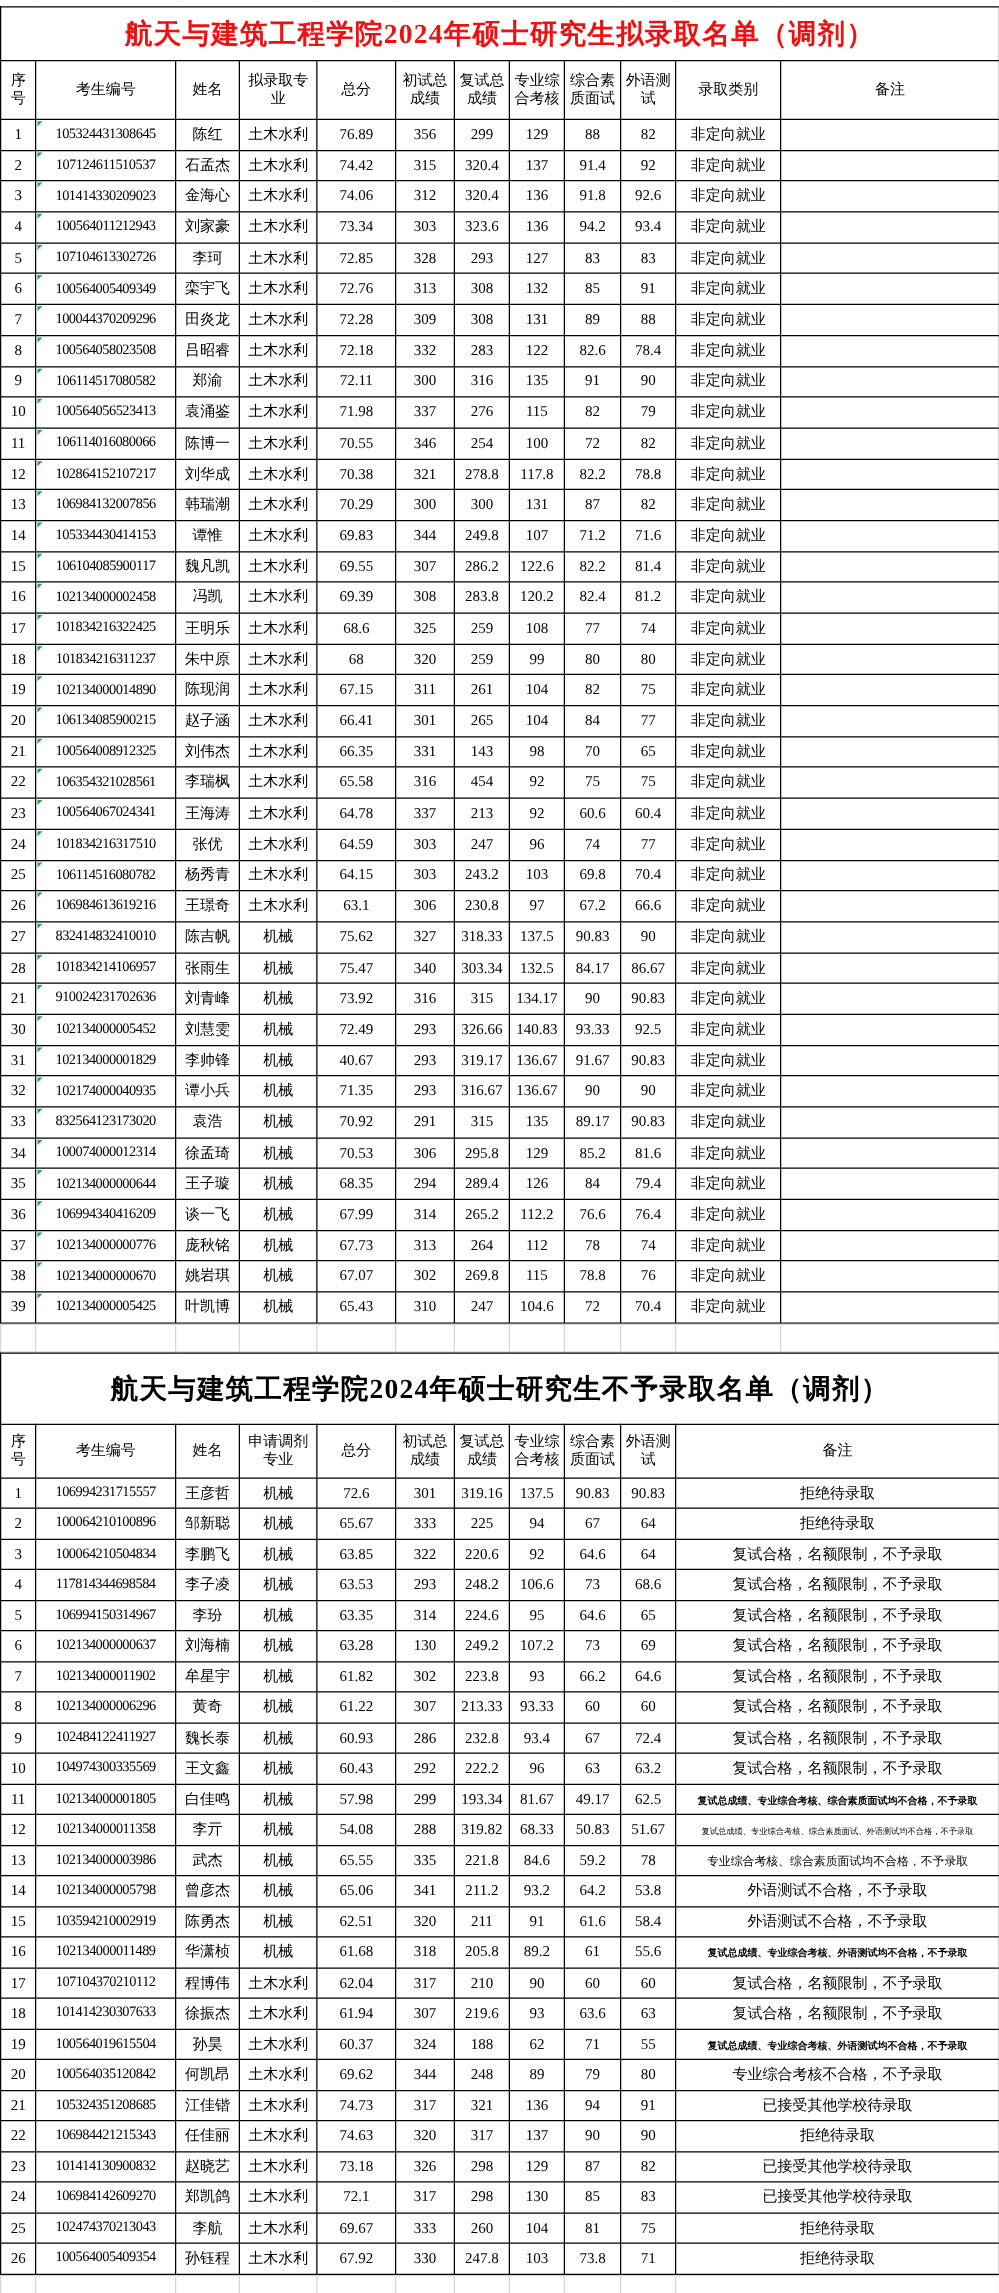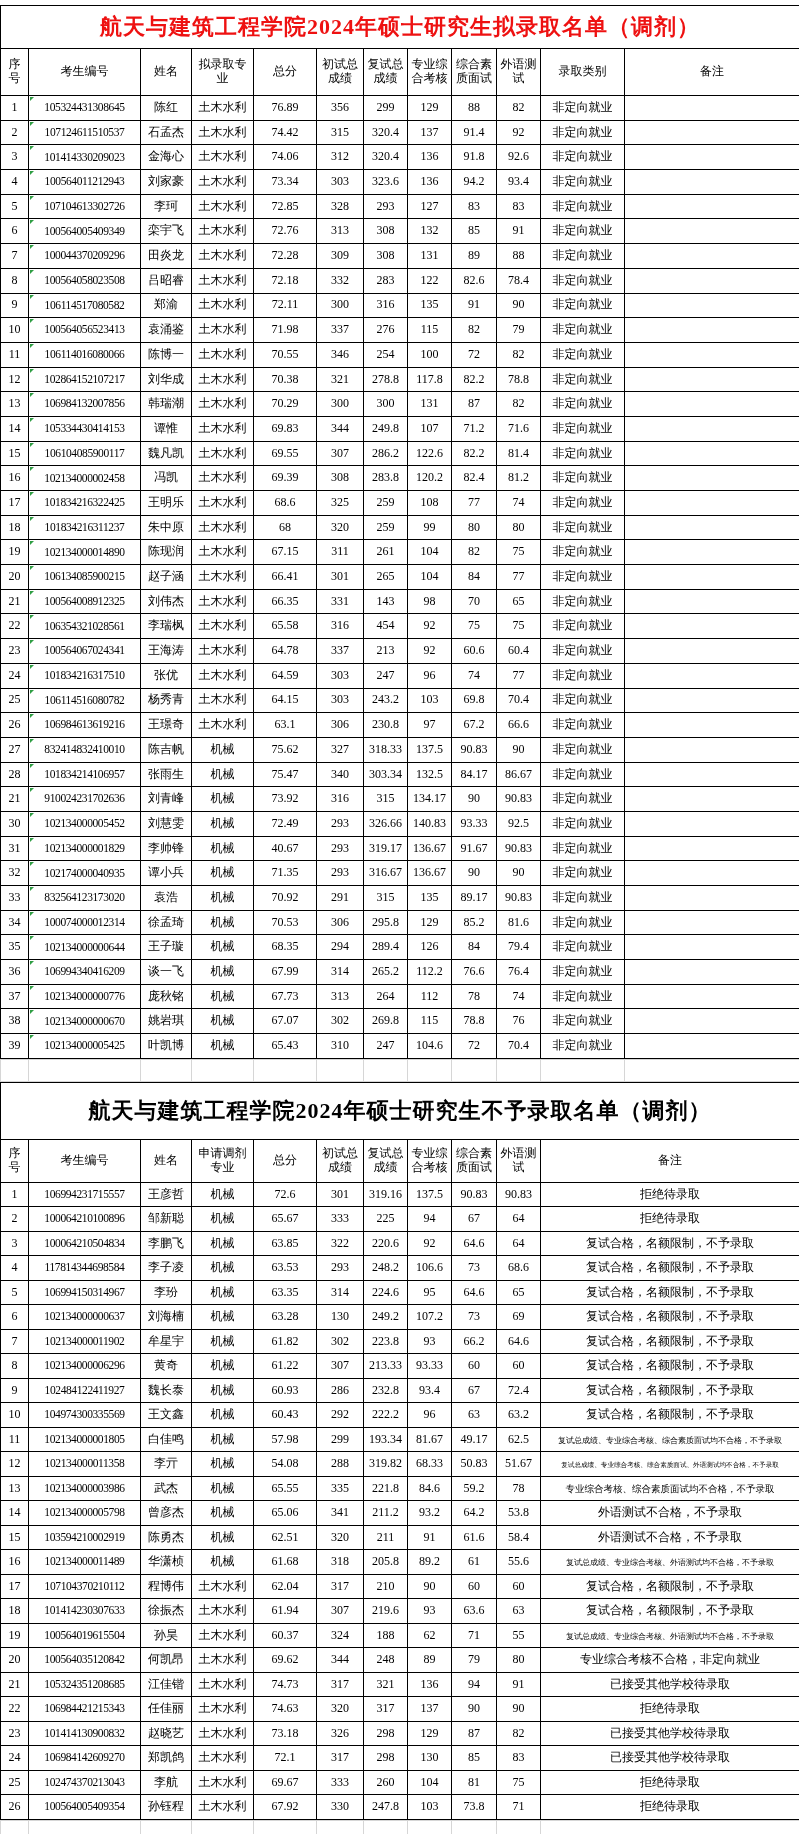--- a/index.html
+++ b/index.html
@@ -37,21 +37,21 @@
   .c1{letter-spacing:-0.4px;font-size:11.5px;}
   
   .flag{
     position:absolute;top:1px;left:1px;
     width:0;height:0;
     border-top:4px solid #2f9e44;
     border-right:4px solid transparent;
   }
   
   .r-s span{font-size:9.5px;}
-  .r-xs span{font-size:8px;}
+  .r-xs span{font-size:8px;font-weight:bold;}
   .r-xxs span{font-size:6.6px;}
   
   table.ghost th,table.ghost td{
     border:1px solid #d6d6d6;
     height:21px;
     font-size:12px;
   }
   table.ghost{margin:0;}
 </style>
 </head>
@@ -960,21 +960,21 @@
           <td><span>20</span></td>
           <td class="c1"><span>100564035120842</span></td>
           <td><span>何凯昂</span></td>
           <td><span>土木水利</span></td>
           <td><span>69.62</span></td>
           <td><span>344</span></td>
           <td><span>248</span></td>
           <td><span>89</span></td>
           <td><span>79</span></td>
           <td><span>80</span></td>
-          <td><span>专业综合考核不合格，非定向就业</span></td>
+          <td><span>专业综合考核不合格，不予录取</span></td>
         </tr>
         <tr>
           <td><span>21</span></td>
           <td class="c1"><span>105324351208685</span></td>
           <td><span>江佳锴</span></td>
           <td><span>土木水利</span></td>
           <td><span>74.73</span></td>
           <td><span>317</span></td>
           <td><span>321</span></td>
           <td><span>136</span></td>

